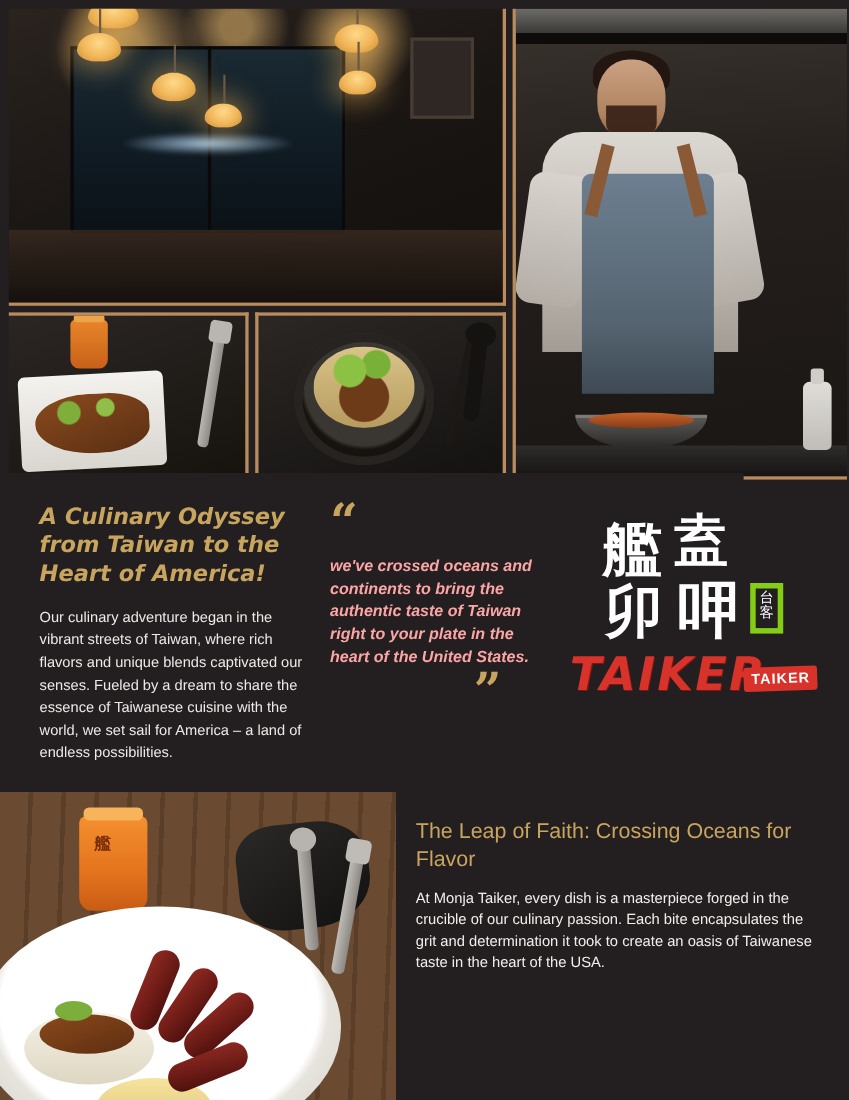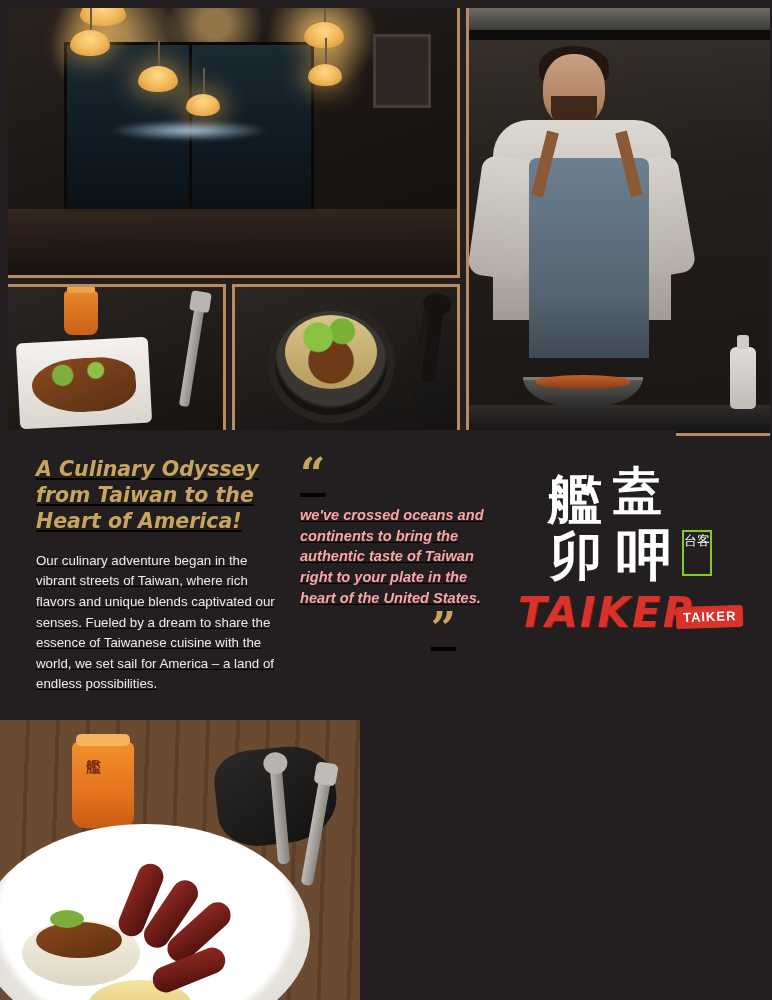--- a/index.html
+++ b/index.html
@@ -321,21 +321,20 @@
 
   
   .band {
     position: relative;
     width: 676px;
     height: 290px;
     background: #231f20;
     display: grid;
     grid-template-columns: 300px 200px 272px;
     padding: 26px 0 0 0;
-    text-decoration: underline;
   }
   .col-left { padding: 0 24px 0 36px; }
   .headline {
     font-family: "DejaVu Sans", sans-serif;
     font-style: italic;
     font-weight: bold;
     font-size: 20.5px;
     line-height: 1.28;
     color: #c8a55f;
     margin-bottom: 16px;
@@ -373,21 +372,21 @@
     letter-spacing: 2px;
     white-space: nowrap;
   }
   .cjk-1 { position: absolute; left: 48px; top: 8px;  font-size: 54px; }
   .cjk-2 { position: absolute; left: 112px; top: 2px; font-size: 50px; }
   .cjk-3 { position: absolute; left: 50px; top: 66px; font-size: 52px; }
   .cjk-4 { position: absolute; left: 116px; top: 62px; font-size: 56px; }
   .cjk-small-box {
     position: absolute; left: 182px; top: 74px;
     width: 30px; height: 46px;
-    border: 2px solid #84cc16;
+    border: 5px solid #84cc16;
     color: #ffffff;
     font-family: "DejaVu Serif", serif;
     font-size: 13px;
     line-height: 1.05;
     text-align: center;
     padding-top: 2px;
   }
   .logo-monja {
     position: absolute;
     left: 18px; top: 132px;
@@ -634,17 +633,19 @@
         <div class="mince"></div>
         <div class="greens"></div>
         <div class="sausage g1"></div>
         <div class="sausage g2"></div>
         <div class="sausage g3"></div>
         <div class="sausage g4"></div>
       </div>
     </div>
 
     <div class="col-text">
+      <div class="sub-headline">The Leap of Faith: Crossing Oceans for Flavor</div>
+      <div class="para tight">At Monja Taiker, every dish is a masterpiece forged in the crucible of our culinary passion. Each bite encapsulates the grit and determination it took to create an oasis of Taiwanese taste in the heart of the USA.</div>
     </div>
 
   </div>
 
 </div>
 
 </body></html>

